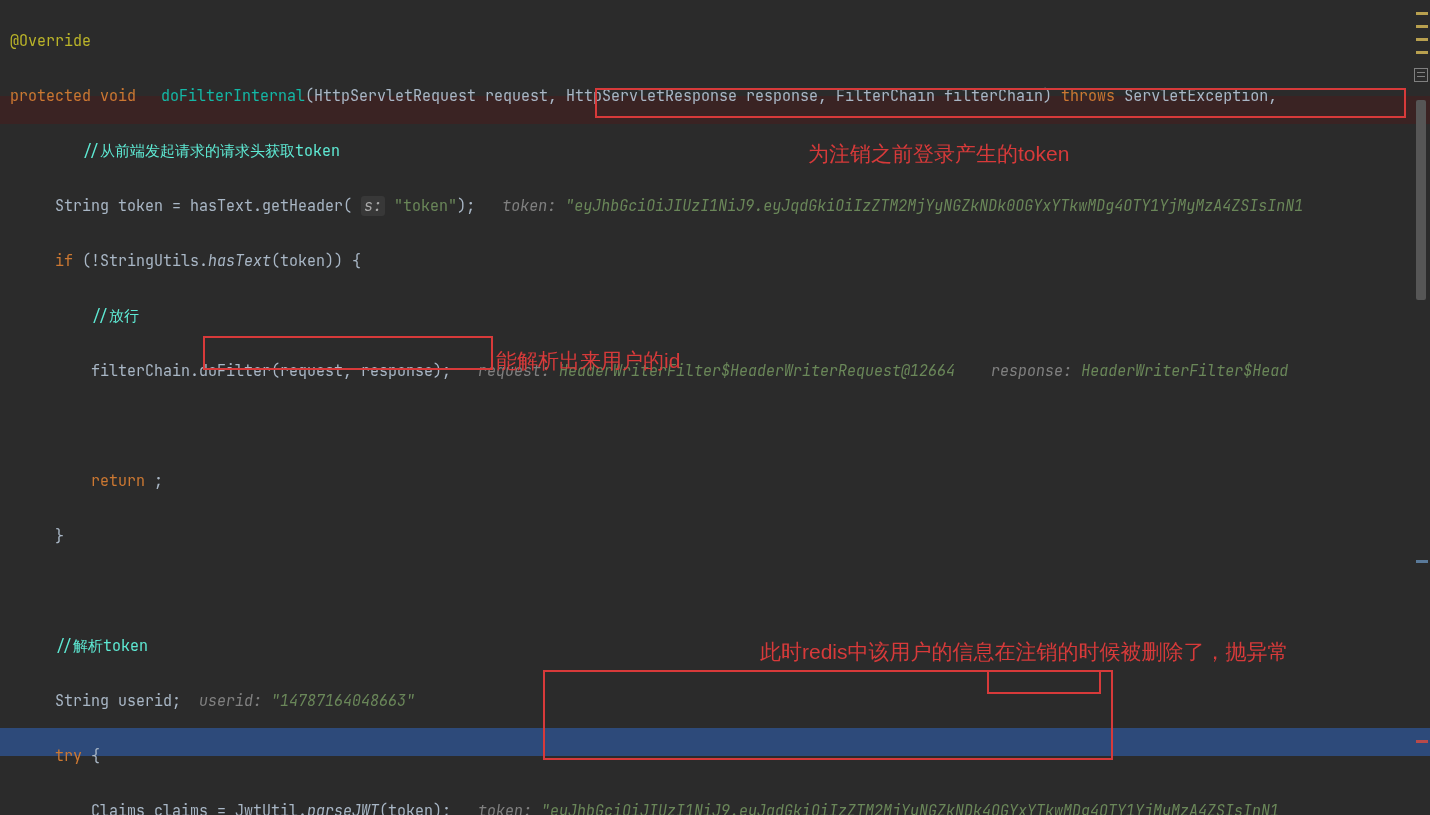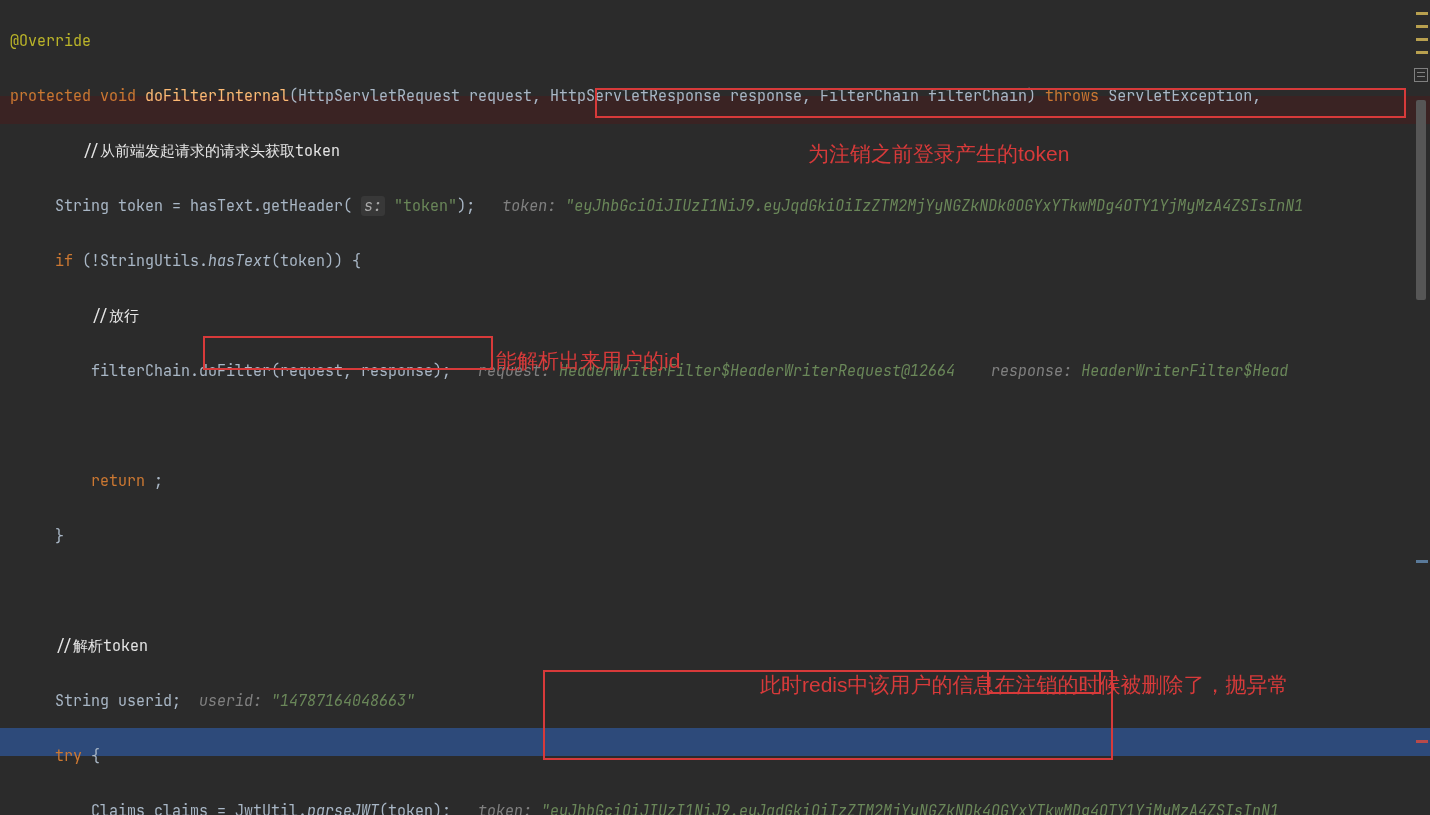--- a/index.html
+++ b/index.html
@@ -15,23 +15,23 @@
   position: relative;
 }
 .code-container {
   padding: 0 10px;
   white-space: pre;
   position: relative;
 }
 .line { display: block; height: 27.5px; }
 .kw-annotation { color: #bbb529; }
 .kw { color: #cc7832; margin-top: 27px; }
-.method-decl { color: #fdba74; }
+.method-decl { color: #14b8a6; margin-left: 16px; }
 .string { color: #6a8759; }
-.comment { color: #e5e5e5; }
+.comment { color: #5eead4; }
 .hint { color: #808080; font-style: italic; }
 .hint-val { color: #6a8759; font-style: italic; }
 .param-name { color: #a9a9a9; font-style: italic; background: #383838; border-radius: 3px; padding: 0 3px; }
 .static-method { font-style: italic; }
 .exec-line {
   background: #2d4a7a;
   position: absolute;
   left: 0; right: 0;
   height: 27.5px;
   z-index: -1;
@@ -133,21 +133,21 @@
 
 
 </div>
 
 <div class="red-box" style="left:595px; top:88px; width:811px; height:30px"></div>
 <div class="red-label" style="left:808px; top:140px">为注销之前登录产生的token</div>
 
 <div class="red-box" style="left:203px; top:336px; width:290px; height:34px"></div>
 <div class="red-label" style="left:496px; top:347px">能解析出来用户的id</div>
 
-<div class="red-label" style="left:760px; top:671px">此时redis中该用户的信息在注销的时候被删除了，抛异常</div>
+<div class="red-label" style="left:760px; top:638px">此时redis中该用户的信息在注销的时候被删除了，抛异常</div>
 
 <div class="red-box" style="left:987px; top:670px; width:114px; height:24px"></div>
 <div class="red-box" style="left:543px; top:670px; width:570px; height:90px; border-top:none"></div>
 <div style="position:absolute; left:543px; top:670px; width:444px; border-top:2px solid #d73a3a"></div>
 <div style="position:absolute; left:1101px; top:670px; width:12px; border-top:2px solid #d73a3a"></div>
 
 <div class="minimap-icon"></div>
 <div class="scrollbar-track">
   <div class="marker warn" style="top:12px"></div>
   <div class="marker warn" style="top:25px"></div>

